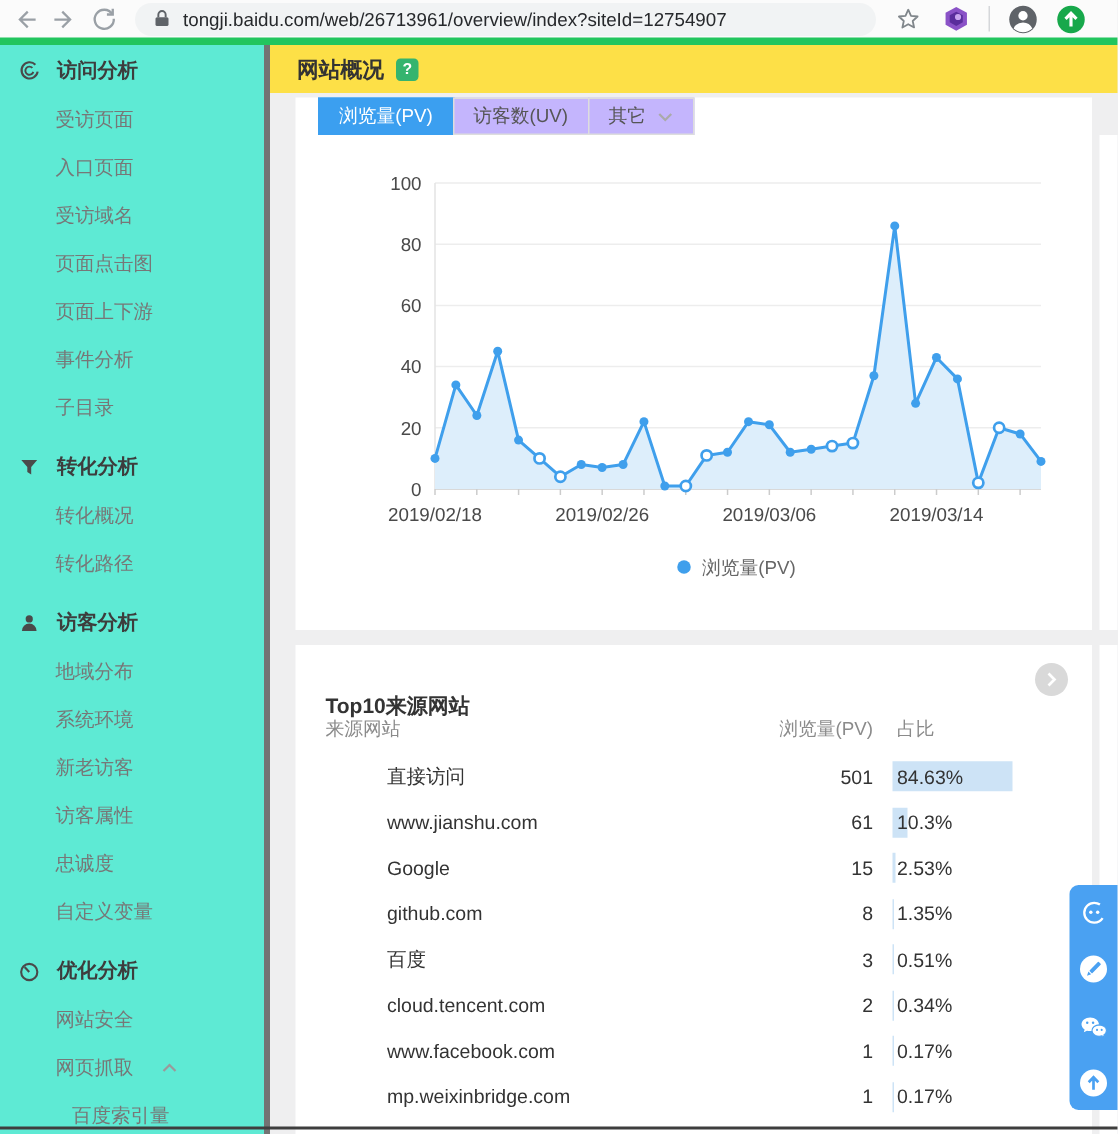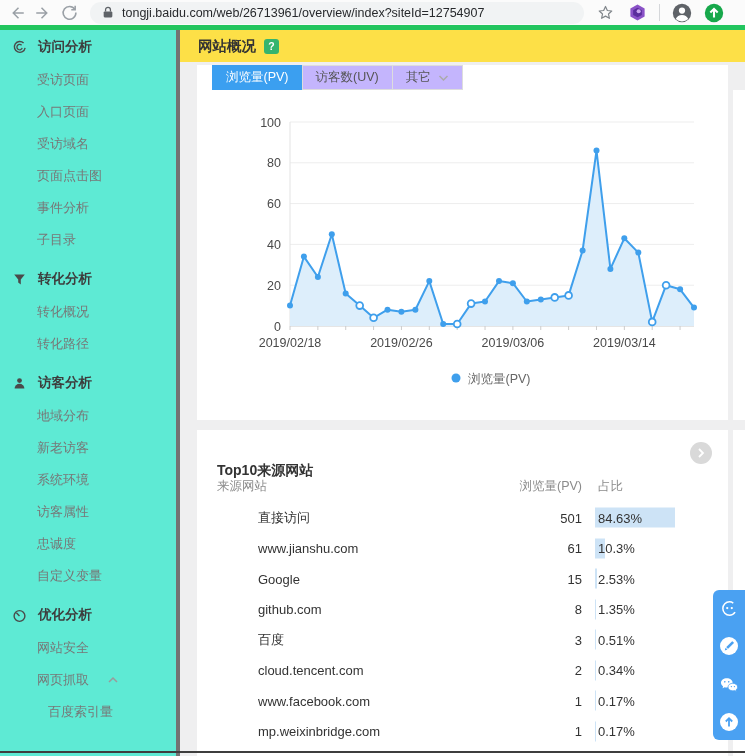--- a/index.html
+++ b/index.html
@@ -155,20 +155,23 @@
       <div class="nav-item">
         <span>入口页面</span>
       </div>
       <div class="nav-item">
         <span>受访域名</span>
       </div>
       <div class="nav-item">
         <span>页面点击图</span>
       </div>
       <div class="nav-item">
+        <span>页面上下游</span>
+      </div>
+      <div class="nav-item">
         <span>事件分析</span>
       </div>
       <div class="nav-item">
         <span>子目录</span>
       </div>
       <div class="nav-section gap">
         <span style="display: flex;">
           <svg width="15" height="15" viewBox="0 0 15 15">
             <path d="M2.2 2.6 h10.6 l-4 4.8 v5 l-2.6-1.8 v-3.2 Z" fill="#4a4a4a"></path>
           </svg>
@@ -187,24 +190,24 @@
             <circle cx="7.5" cy="4.6" r="2.4" fill="#4a4a4a"></circle>
             <path d="M2.6 12.6 a4.9 4.9 0 0 1 9.8 0 Z" fill="#4a4a4a"></path>
           </svg>
         </span>
         <span>访客分析</span>
       </div>
       <div class="nav-item">
         <span>地域分布</span>
       </div>
       <div class="nav-item">
+        <span>系统环境</span>
+      </div>
+      <div class="nav-item">
         <span>新老访客</span>
-      </div>
-      <div class="nav-item">
-        <span>系统环境</span>
       </div>
       <div class="nav-item">
         <span>访客属性</span>
       </div>
       <div class="nav-item">
         <span>忠诚度</span>
       </div>
       <div class="nav-item">
         <span>自定义变量</span>
       </div>

